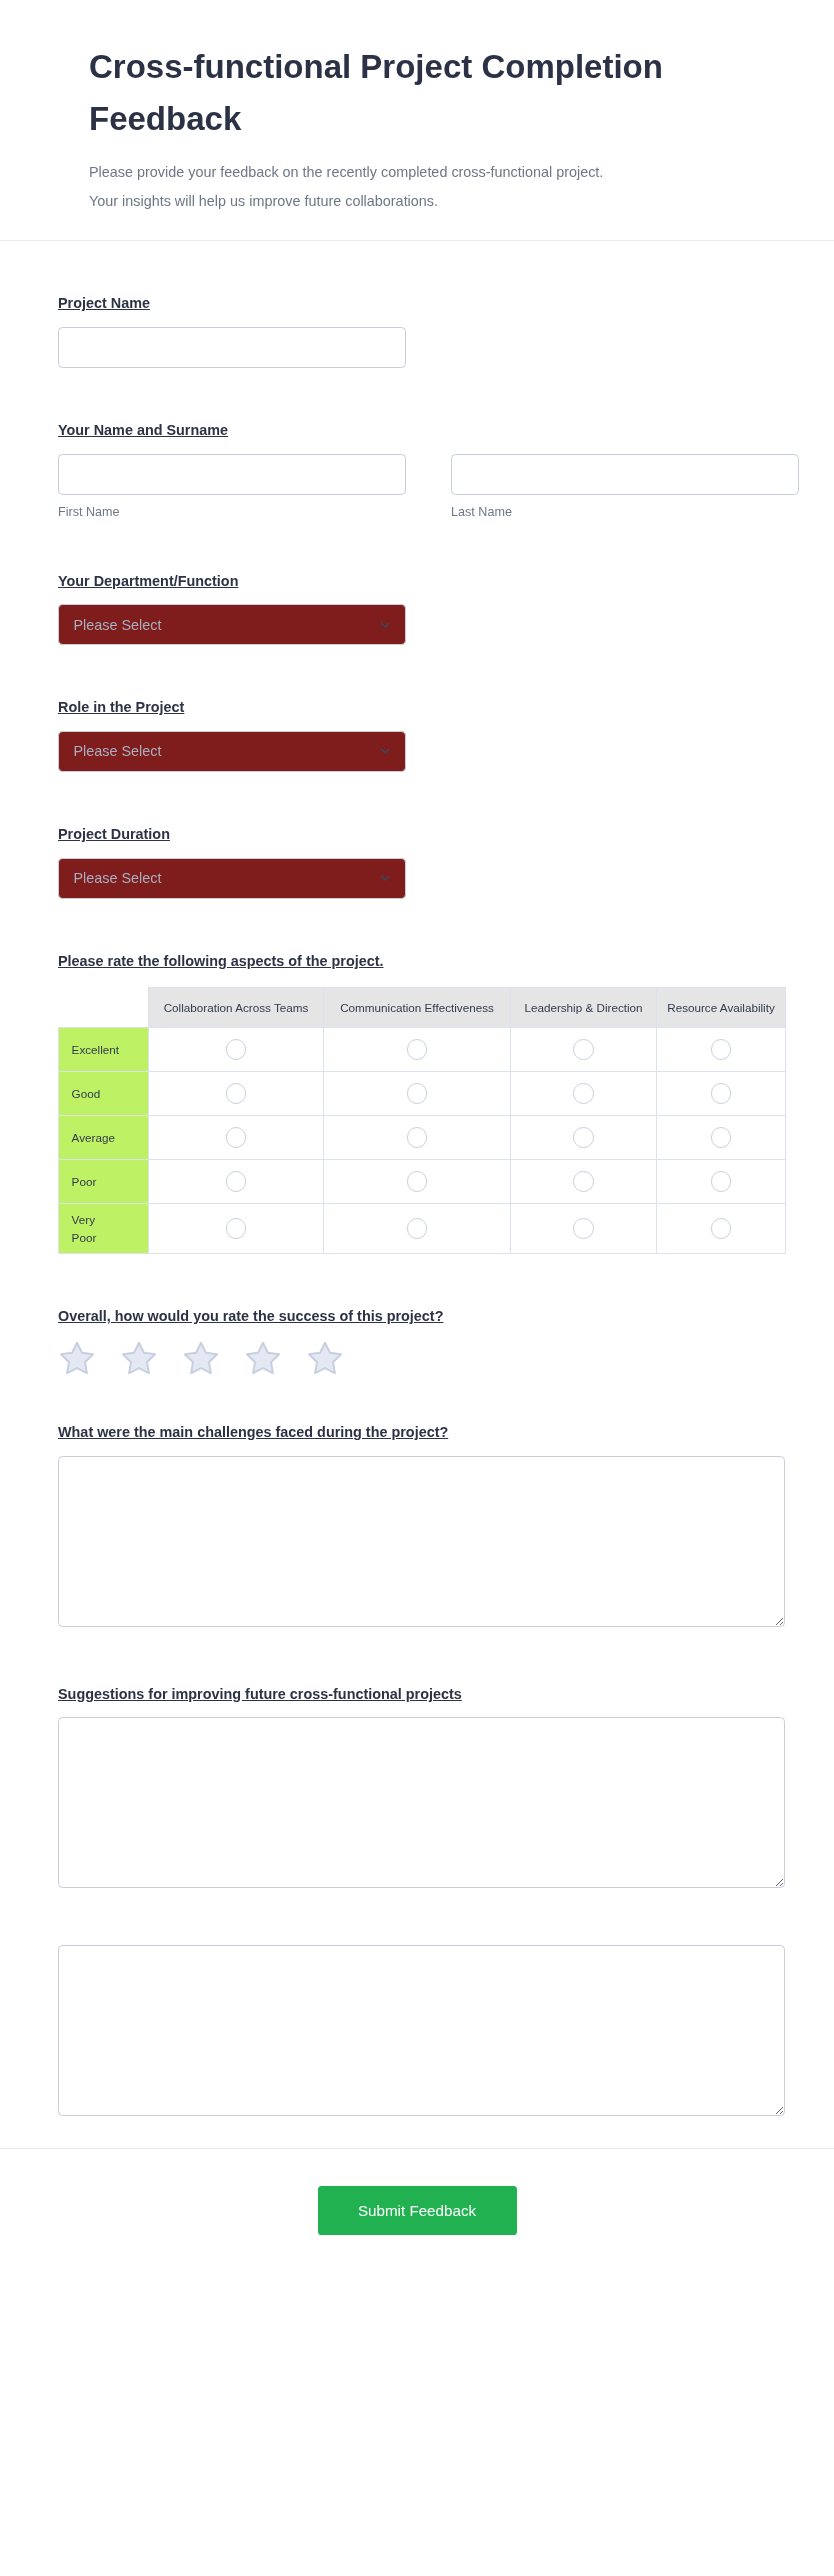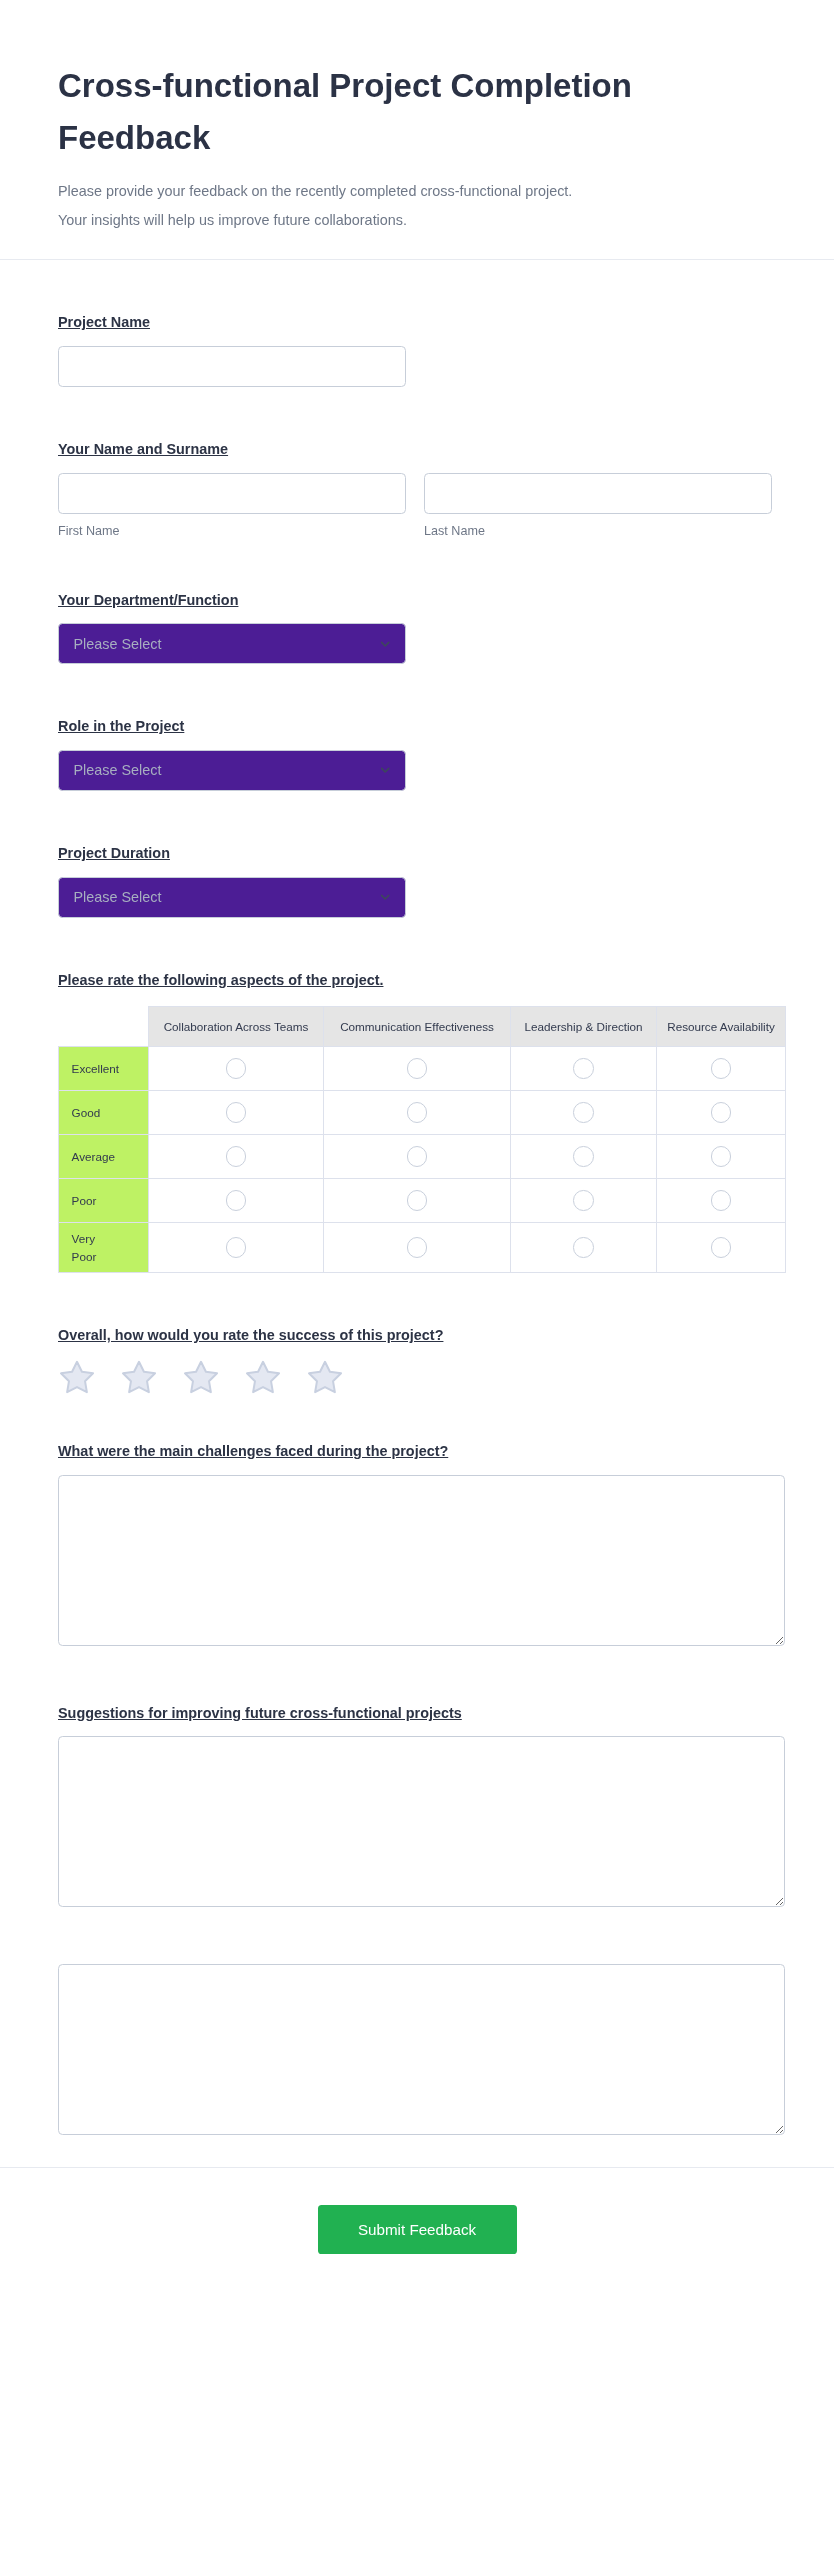--- a/index.html
+++ b/index.html
@@ -7,21 +7,21 @@
   body {
     width: 834px;
     min-height: 2576px;
     background: #ffffff;
     font-family: "Liberation Sans", "DejaVu Sans", sans-serif;
     color: #2c3345;
   }
   .page { width: 834px; min-height: 2576px; background:#fff; }
 
   
-  .form-header { padding: 60px 58px 25px 58px; }
+  .form-header { padding: 41px 58px 25px 58px; margin-left: 31px; }
   .form-title {
     margin: 0 0 12.6px 0;
     font-size: 33px;
     font-weight: bold;
     line-height: 1.58;
     color: #2b3245;
     max-width: 700px;
   }
   .form-desc {
     margin: 0;
@@ -52,34 +52,34 @@
     display: block;
     width: 348px; height: 41px;
     border: 0.9px solid #c7ced9;
     border-radius: 4.5px;
     background: #fff;
     padding: 0 10.8px;
     font-size: 14.4px;
     color: #2c3345;
     outline: none;
   }
-  .name-grid { display: flex; gap: 18px; }
+  .name-grid { display: flex; gap: 45px; }
   .name-col { width: 348px; }
   .sublabel {
     margin-top: 10px;
     font-size: 12.6px;
     color: #6e7787;
   }
 
   
   .select-box {
     width: 348px; height: 41px;
     border: 0.9px solid #c7ced9;
     border-radius: 4.5px;
-    background: #4c1d95;
+    background: #7f1d1d;
     display: flex;
     align-items: center;
     justify-content: space-between;
     padding: 0 12.6px 0 14.4px;
     cursor: pointer;
     text-align: center;
   }
   .select-placeholder { font-size: 14.4px; color: #a7afc0; }
   .chevron { width: 14.4px; height: 14.4px; display: block; }
 

